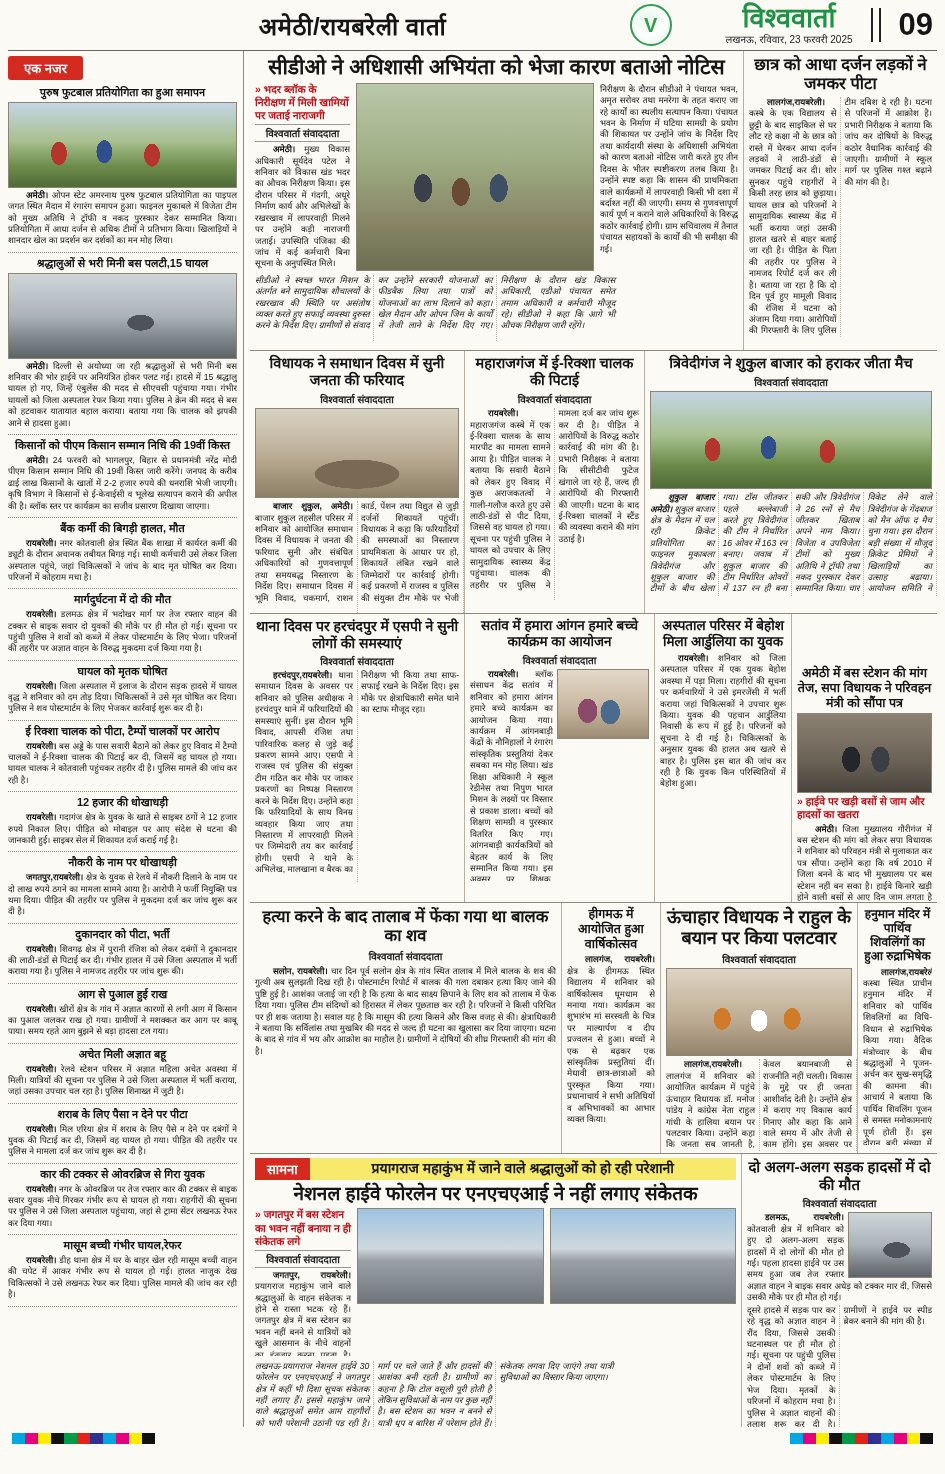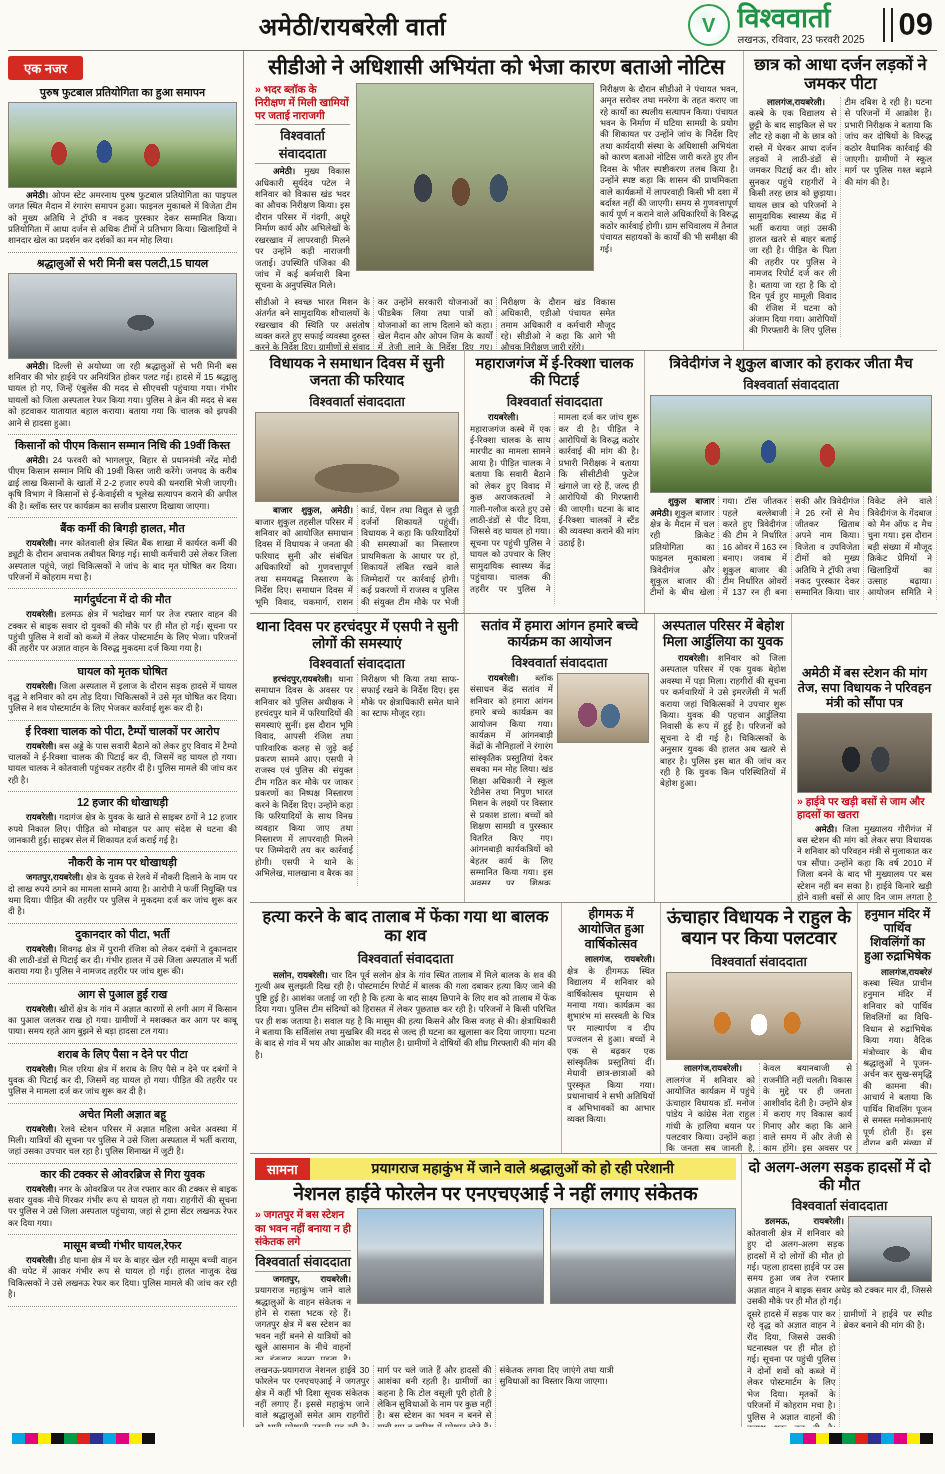--- a/index.html
+++ b/index.html
@@ -7,45 +7,45 @@
         font-family:"Liberation Sans","DejaVu Sans",sans-serif;position:relative;overflow:hidden;}
   
   .masthead{padding:0 8px;}
   .mh-top{height:50px;position:relative;border-bottom:1px solid #666;}
   .section-title{position:absolute;left:60px;right:300px;top:9px;text-align:center;
         font-size:24px;font-weight:bold;letter-spacing:.5px;}
   .mh-right{position:absolute;right:4px;top:4px;display:flex;align-items:center;gap:8px;}
   .logo{width:38px;height:38px;border-radius:50%;border:2px solid #2f9e4f;
         background:radial-gradient(circle at 35% 30%,#eaf7ec,#ffffff 55%,#d9efdd);
         color:#2f9e4f;font-weight:bold;font-size:20px;display:flex;align-items:center;justify-content:center;}
-  .brand-block{text-align:left;line-height:1;}
+  .brand-block{text-align:center;line-height:1;margin-left:46px;}
   .brand{color:#1f9246;font-size:27px;font-weight:bold;}
   .edition{font-size:10px;margin-top:3px;color:#222;}
-  .pagenum-wrap{display:flex;align-items:center;gap:6px;margin-left:10px;}
+  .pagenum-wrap{display:flex;align-items:center;gap:18px;margin-left:10px;}
   .pagenum-bars{width:6px;height:34px;border-left:2px solid #222;border-right:2px solid #222;}
   .pagenum{font-size:31px;font-weight:bold;}
   .site-row{height:26px;display:flex;align-items:center;gap:6px;padding-left:4px;border-bottom:3px solid #2b2b2b;}
   .globe{width:17px;height:17px;border-radius:50%;border:1px solid #0a5a92;
         background:radial-gradient(circle at 30% 30%,#9fe0f5,#1273b5 75%);
         box-shadow:inset 0 0 0 1.5px rgba(255,255,255,.25);}
   .site-url{font-weight:bold;font-size:14.5px;color:#1d1d1d;letter-spacing:.3px;}
   
   .content{display:flex;padding:0 8px;height:1376px;overflow:hidden;}
   .sidebar{width:229px;flex:none;border-right:1px solid #8f8a7c;padding-right:6px;overflow:hidden;}
   .main{flex:1;padding-left:6px;display:flex;flex-direction:column;overflow:hidden;}
   .row{display:flex;border-bottom:1px solid #8f8a7c;overflow:hidden;}
   .art{border-right:1px solid #b5b0a2;padding:3px 5px;overflow:hidden;box-sizing:border-box;}
   .art:last-child{border-right:none;}
   
   .h{font-weight:bold;text-align:center;line-height:1.18;margin:1px 0 3px;}
-  .byline{font-weight:bold;font-size:13px;text-align:center;margin:1px 0 2px;color:#222;}
+  .byline{font-weight:bold;font-size:10px;text-align:center;margin:1px 0 2px;color:#222;}
   .body{font-size:8.6px;line-height:1.33;text-align:justify;margin:1px 0;}
   .dl{font-weight:bold;padding-left:18px;}
   .cols2{column-count:2;column-gap:8px;column-rule:1px dotted #b7b2a4;column-fill:auto;}
-  .cols4{column-count:4;column-gap:8px;column-rule:1px dotted #b7b2a4;column-fill:auto;}
+  .cols4{column-count:4;column-gap:8px;column-rule:1px dotted #b7b2a4;column-fill:auto;font-style:italic;}
   .note{color:#c1121c;font-weight:bold;font-size:10.5px;line-height:1.25;}
   .arrow{color:#c1121c;font-weight:bold;}
   
   .eknazar{background:#d42a20;color:#fff;font-weight:bold;font-size:13px;padding:3px 16px;
         display:inline-block;border-radius:3px;margin:5px 0 2px;}
   .sb-item{border-bottom:1px dotted #8f8a7c;padding:4px 0;}
   .sb-title{font-weight:bold;font-size:11px;text-align:center;line-height:1.25;margin-bottom:2px;}
   .sb-photo{height:86px;margin:2px 0;}
   
   .ph{position:relative;overflow:hidden;border:1px solid #8a8577;box-sizing:border-box;}
@@ -156,26 +156,26 @@
       </div>
       <div class="sb-item">
         <div class="sb-title">दुकानदार को पीटा, भर्ती</div>
         <p class="body"><b class="dl">रायबरेली।</b> <span>शिवगढ़ क्षेत्र में पुरानी रंजिश को लेकर दबंगों ने दुकानदार की लाठी-डंडों से पिटाई कर दी। गंभीर हालत में उसे जिला अस्पताल में भर्ती कराया गया है। पुलिस ने नामजद तहरीर पर जांच शुरू की।</span></p>
       </div>
       <div class="sb-item">
         <div class="sb-title">आग से पुआल हुई राख</div>
         <p class="body"><b class="dl">रायबरेली।</b> <span>खीरों क्षेत्र के गांव में अज्ञात कारणों से लगी आग में किसान का पुआल जलकर राख हो गया। ग्रामीणों ने मशक्कत कर आग पर काबू पाया। समय रहते आग बुझने से बड़ा हादसा टल गया।</span></p>
       </div>
       <div class="sb-item">
+        <div class="sb-title">अचेत मिली अज्ञात बहू</div>
+        <p class="body"><b class="dl">रायबरेली।</b> <span>रेलवे स्टेशन परिसर में अज्ञात महिला अचेत अवस्था में मिली। यात्रियों की सूचना पर पुलिस ने उसे जिला अस्पताल में भर्ती कराया, जहां उसका उपचार चल रहा है। पुलिस शिनाख्त में जुटी है।</span></p>
+      </div>
+      <div class="sb-item">
         <div class="sb-title">शराब के लिए पैसा न देने पर पीटा</div>
         <p class="body"><b class="dl">रायबरेली।</b> <span>मिल एरिया क्षेत्र में शराब के लिए पैसे न देने पर दबंगों ने युवक की पिटाई कर दी, जिसमें वह घायल हो गया। पीड़ित की तहरीर पर पुलिस ने मामला दर्ज कर जांच शुरू कर दी है।</span></p>
-      </div>
-      <div class="sb-item">
-        <div class="sb-title">अचेत मिली अज्ञात बहू</div>
-        <p class="body"><b class="dl">रायबरेली।</b> <span>रेलवे स्टेशन परिसर में अज्ञात महिला अचेत अवस्था में मिली। यात्रियों की सूचना पर पुलिस ने उसे जिला अस्पताल में भर्ती कराया, जहां उसका उपचार चल रहा है। पुलिस शिनाख्त में जुटी है।</span></p>
       </div>
       <div class="sb-item">
         <div class="sb-title">कार की टक्कर से ओवरब्रिज से गिरा युवक</div>
         <p class="body"><b class="dl">रायबरेली।</b> <span>नगर के ओवरब्रिज पर तेज रफ्तार कार की टक्कर से बाइक सवार युवक नीचे गिरकर गंभीर रूप से घायल हो गया। राहगीरों की सूचना पर पुलिस ने उसे जिला अस्पताल पहुंचाया, जहां से ट्रामा सेंटर लखनऊ रेफर कर दिया गया।</span></p>
       </div>
       <div class="sb-item">
         <div class="sb-title">मासूम बच्ची गंभीर घायल,रेफर</div>
         <p class="body"><b class="dl">रायबरेली।</b> <span>डीह थाना क्षेत्र में घर के बाहर खेल रही मासूम बच्ची वाहन की चपेट में आकर गंभीर रूप से घायल हो गई। हालत नाजुक देख चिकित्सकों ने उसे लखनऊ रेफर कर दिया। पुलिस मामले की जांच कर रही है।</span></p>
       </div>
     </aside>

